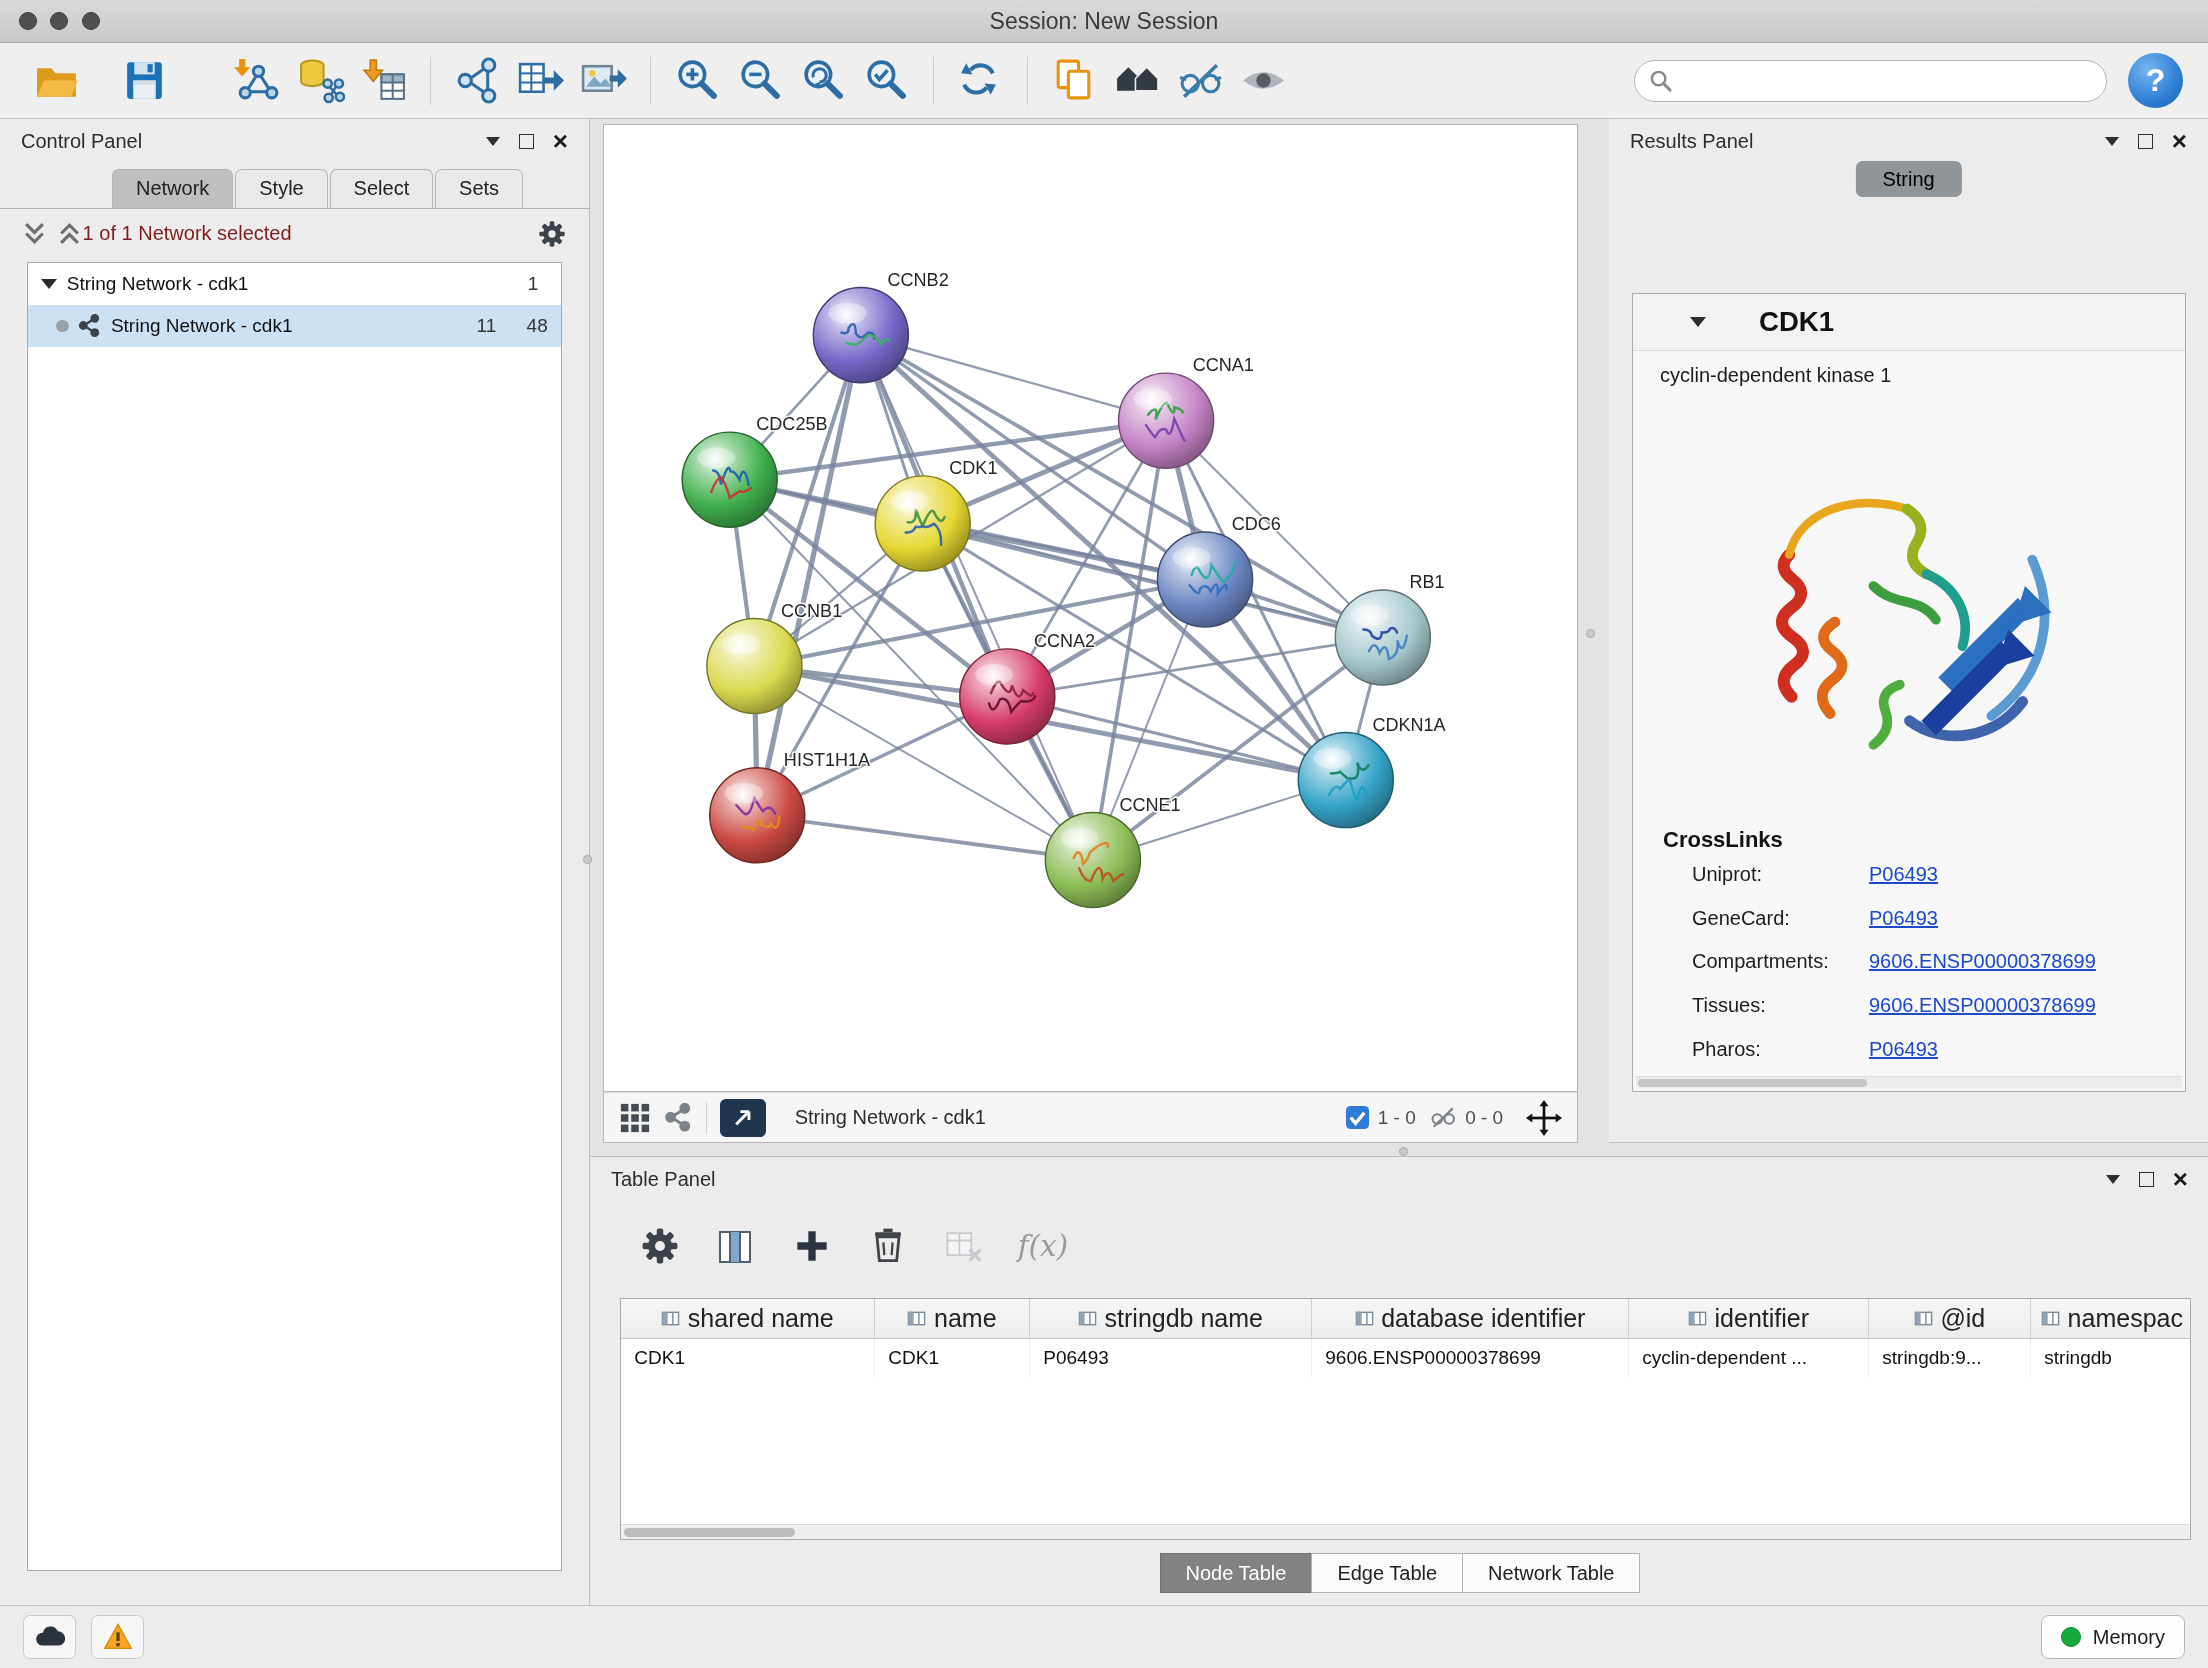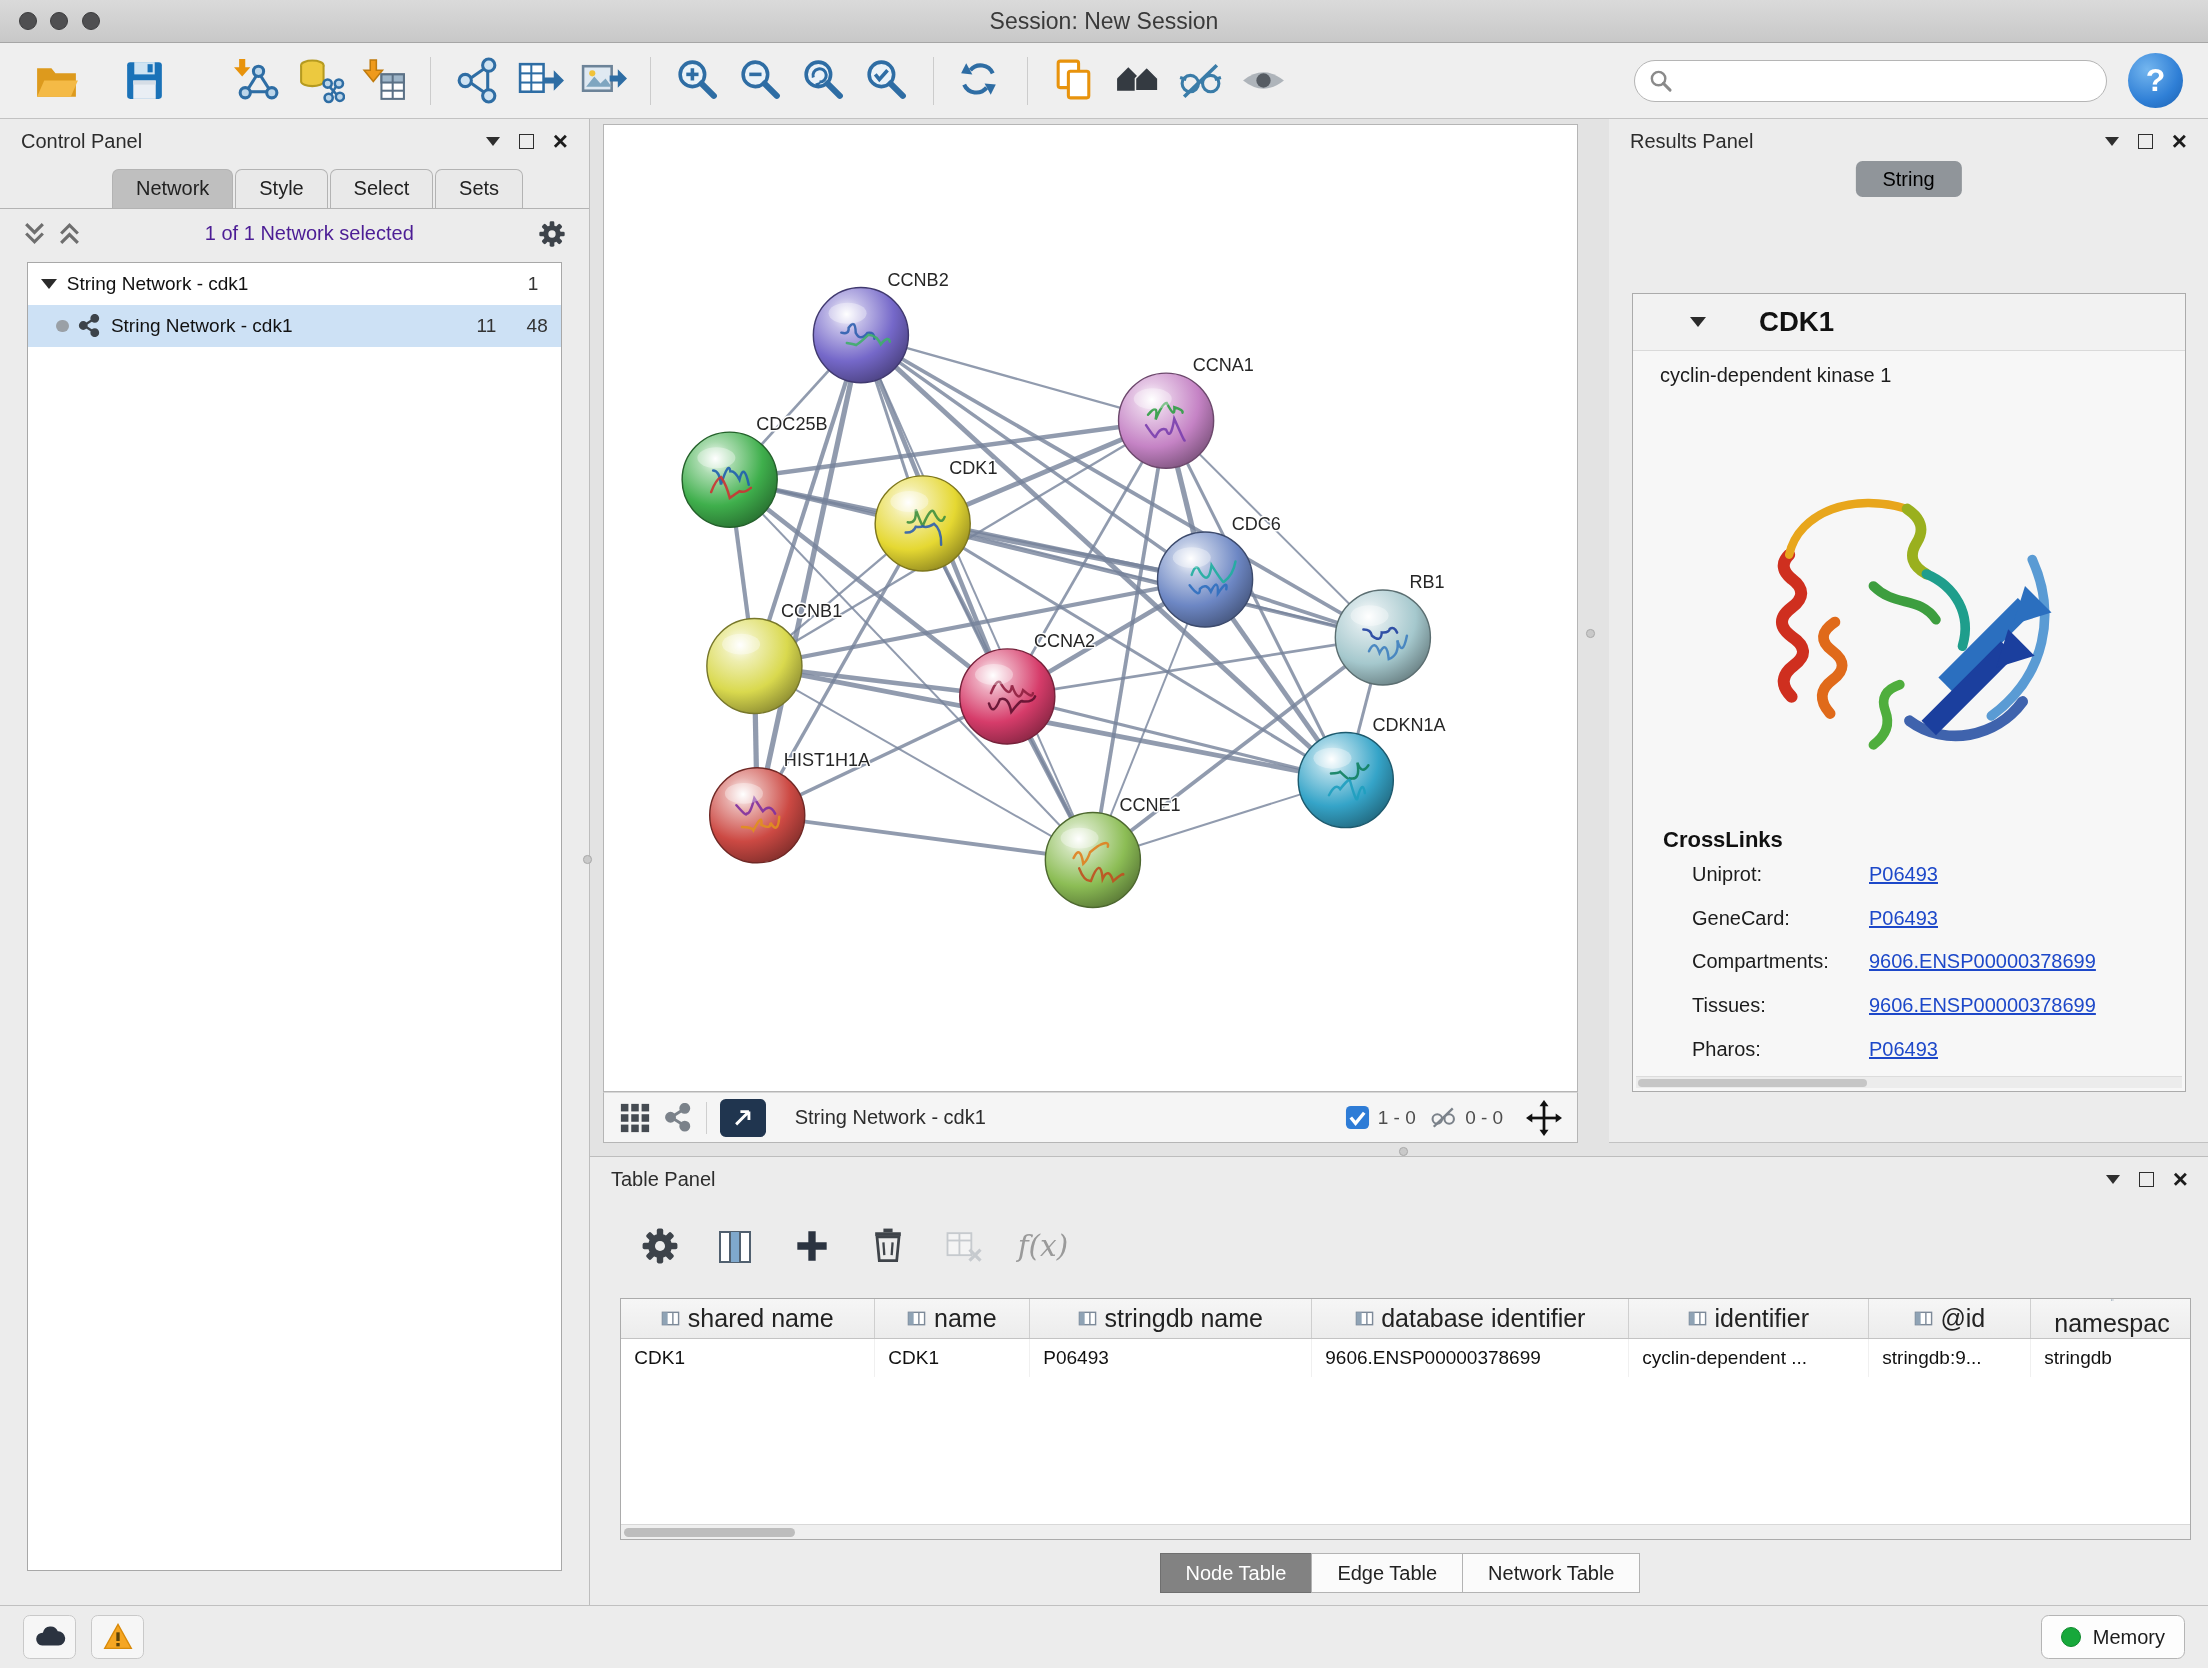--- a/index.html
+++ b/index.html
@@ -40,21 +40,21 @@
   .win-x::before{content:"×"}
 
   
   #control-panel{position:absolute;left:0;top:119px;width:590px;height:1487px;background:#ececec;
     border-right:1px solid #bdbdbd;display:flex;flex-direction:column}
   .cp-tabs-row{height:46px;display:flex;align-items:flex-end;padding-left:112px;border-bottom:1px solid #b3b3b3;flex:0 0 auto}
   .cp-tab{font-family:inherit;font-size:20px;padding:7.6px 23px;border:1px solid #b3b3b3;border-bottom:none;
     border-radius:6.7px 6.7px 0 0;background:#e9e9e9;color:#222;cursor:pointer;margin-right:1.9px}
   .cp-tab.selected{background:#bfbfbf}
   .cp-sel-row{height:49px;display:flex;align-items:center;padding:0 21px;flex:0 0 auto}
-  .cp-sel-row .status{flex:1;text-align:center;font-size:20px;color:#4c1d95}
+  .cp-sel-row .status{flex:1;font-size:20px;color:#7f1d1d}
   .cp-tree{flex:1;margin:3.8px 27px 35px 27px;background:#ffffff;border:1px solid #a8a8a8;overflow:hidden}
   .tree-row{height:42px;display:flex;align-items:center;padding:0 13.3px;gap:9.5px;font-size:19px;cursor:pointer}
   .tree-row.selected{background:#cde1f5}
   .disc-tri{width:0;height:0;border-left:8.6px solid transparent;border-right:8.6px solid transparent;border-top:10.5px solid #2b2b2b;display:inline-block;flex:0 0 auto}
   .tree-indent{width:5.7px;flex:0 0 auto}
   .dot{width:12.4px;height:12.4px;border-radius:50%;background:#9aa0a6;display:inline-block;flex:0 0 auto}
   .tree-label{flex:1;color:#111;white-space:nowrap;overflow:hidden}
   .tree-count{color:#333;margin-right:9.5px}
   .tree-num{width:42px;text-align:right;color:#333}
 
@@ -779,21 +779,21 @@
           <span>identifier</span>
         </div>
         <div class="th" style="width: 162px;">
           <svg width="19" height="19" viewBox="0 0 20 20">
             <rect x="1.5" y="3.5" width="17" height="13" fill="#fff" stroke="#7d8a99" stroke-width="1.5"></rect>
             <rect x="1.5" y="3.5" width="5.5" height="13" fill="#8fa3b5"></rect>
             <line x1="12.5" y1="3.5" x2="12.5" y2="16.5" stroke="#7d8a99" stroke-width="1.5"></line>
           </svg>
           <span>@id</span>
         </div>
-        <div class="th" style="width: 163px; flex-direction: column;">
+        <div class="th" style="width: 163px;">
           <svg width="19" height="19" viewBox="0 0 20 20">
             <rect x="1.5" y="3.5" width="17" height="13" fill="#fff" stroke="#7d8a99" stroke-width="1.5"></rect>
             <rect x="1.5" y="3.5" width="5.5" height="13" fill="#8fa3b5"></rect>
             <line x1="12.5" y1="3.5" x2="12.5" y2="16.5" stroke="#7d8a99" stroke-width="1.5"></line>
           </svg>
           <span>namespac</span>
         </div>
       </div>
     <div id="table-body">
         <div class="trow">

